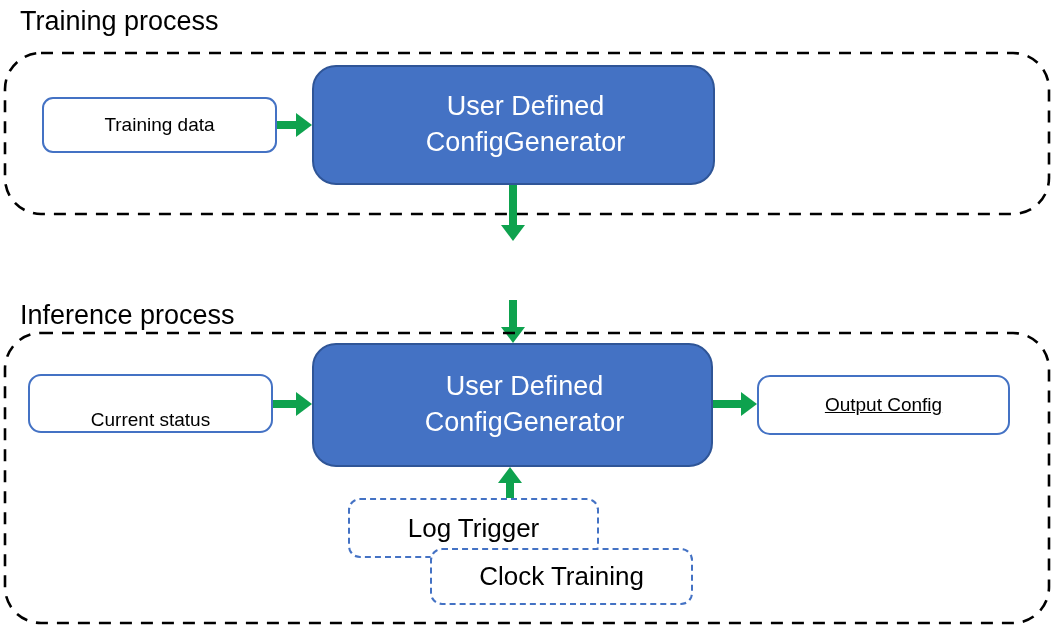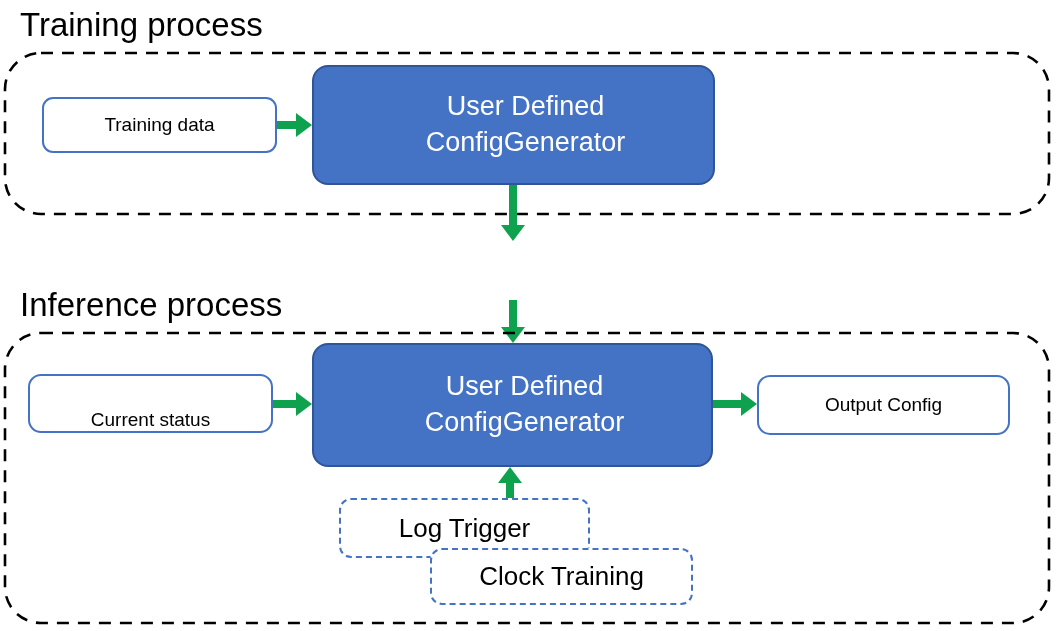--- a/index.html
+++ b/index.html
@@ -11,21 +11,21 @@
   .canvas {
     position: relative;
     width: 1057px;
     height: 631px;
     background: var(--background, #ffffff);
     overflow: hidden;
   }
   .abs { position: absolute; }
 
   .section-title {
-    font-size: 33px;
+    font-size: 27px;
     color: var(--text-dark, #000000);
     white-space: nowrap;
   }
 
   .region-svg { display: block; color: var(--region-border, #000000); }
 
   .node {
     box-sizing: border-box;
     background: #ffffff;
     border: 2px solid var(--node-border, #4472C4);
@@ -34,21 +34,21 @@
     justify-content: center;
     font-size: 19px;
     color: var(--text-dark, #000000);
     white-space: nowrap;
   }
 
   .generator {
     box-sizing: border-box;
     background: var(--generator-fill, #4472C4);
     border: 2px solid var(--generator-border, #2F5597);
-    border-radius: 16px;
+    border-radius: 24px;
     display: flex;
     flex-direction: column;
     align-items: center;
     justify-content: center;
     font-size: 27px;
     line-height: 1.32;
     color: var(--text-light, #ffffff);
     text-align: center;
     padding-left: 24px;
   }
@@ -97,21 +97,21 @@
     <rect x="8" y="0" width="8" height="42" fill="currentColor"></rect>
     <polygon points="0,40 24,40 12,56" fill="currentColor"></polygon>
   </svg>
 
 
   <svg class="abs arrow" style="left:501px; top:300px;" width="24" height="43">
     <rect x="8" y="0" width="8" height="29" fill="currentColor"></rect>
     <polygon points="0,27 24,27 12,43" fill="currentColor"></polygon>
   </svg>
 
-  <div class="abs section-title" style="left:20px; top:286px;">Inference process</div>
+  <div class="abs section-title" style="left:20px; top:300px;">Inference process</div>
 
   <svg class="abs region-svg" style="left:3px; top:331px;" width="1048" height="294">
     <rect x="2" y="2" width="1044" height="290" rx="36" ry="36" fill="none" stroke="currentColor" stroke-width="2.6" stroke-dasharray="12 9"></rect>
   </svg>
 
   <div class="abs node" style="left:28px; top:374px; width:245px; height:59px; border-radius:13px;align-items:flex-end;">
     <span>Current status</span>
   </div>
 
   <svg class="abs arrow" style="left:273px; top:392px;" width="39" height="24">
@@ -122,30 +122,30 @@
   <div class="abs generator" style="left:312px; top:343px; width:401px; height:124px;">
     <span>User Defined</span>
     <span>ConfigGenerator</span>
   </div>
 
   <svg class="abs arrow" style="left:713px; top:392px;" width="44" height="24">
     <rect x="0" y="8" width="30" height="8" fill="currentColor"></rect>
     <polygon points="28,0 44,12 28,24" fill="currentColor"></polygon>
   </svg>
 
-  <div class="abs node" style="left:757px; top:375px; width:253px; height:60px; border-radius:13px;">
+  <div class="abs node" style="left:757px; top:375px; width:253px; height:60px; border-radius:13px;text-decoration:underline;">
     <span>Output Config</span>
   </div>
 
   <svg class="abs arrow" style="left:498px; top:467px;" width="24" height="31">
     <polygon points="12,0 24,16 0,16" fill="currentColor"></polygon>
     <rect x="8" y="14" width="8" height="17" fill="currentColor"></rect>
   </svg>
 
-  <div class="abs trigger" style="left:339px; top:498px; width:251px; height:60px; z-index:1;text-align:center;">
+  <div class="abs trigger" style="left:348px; top:498px; width:251px; height:60px; z-index:1;text-align:center;">
     <span>Log Trigger</span>
   </div>
 
   <div class="abs trigger" style="left:430px; top:548px; width:263px; height:57px; z-index:2;">
     <span>Clock Training</span>
   </div>
 
 </div>
 
 </body></html>

